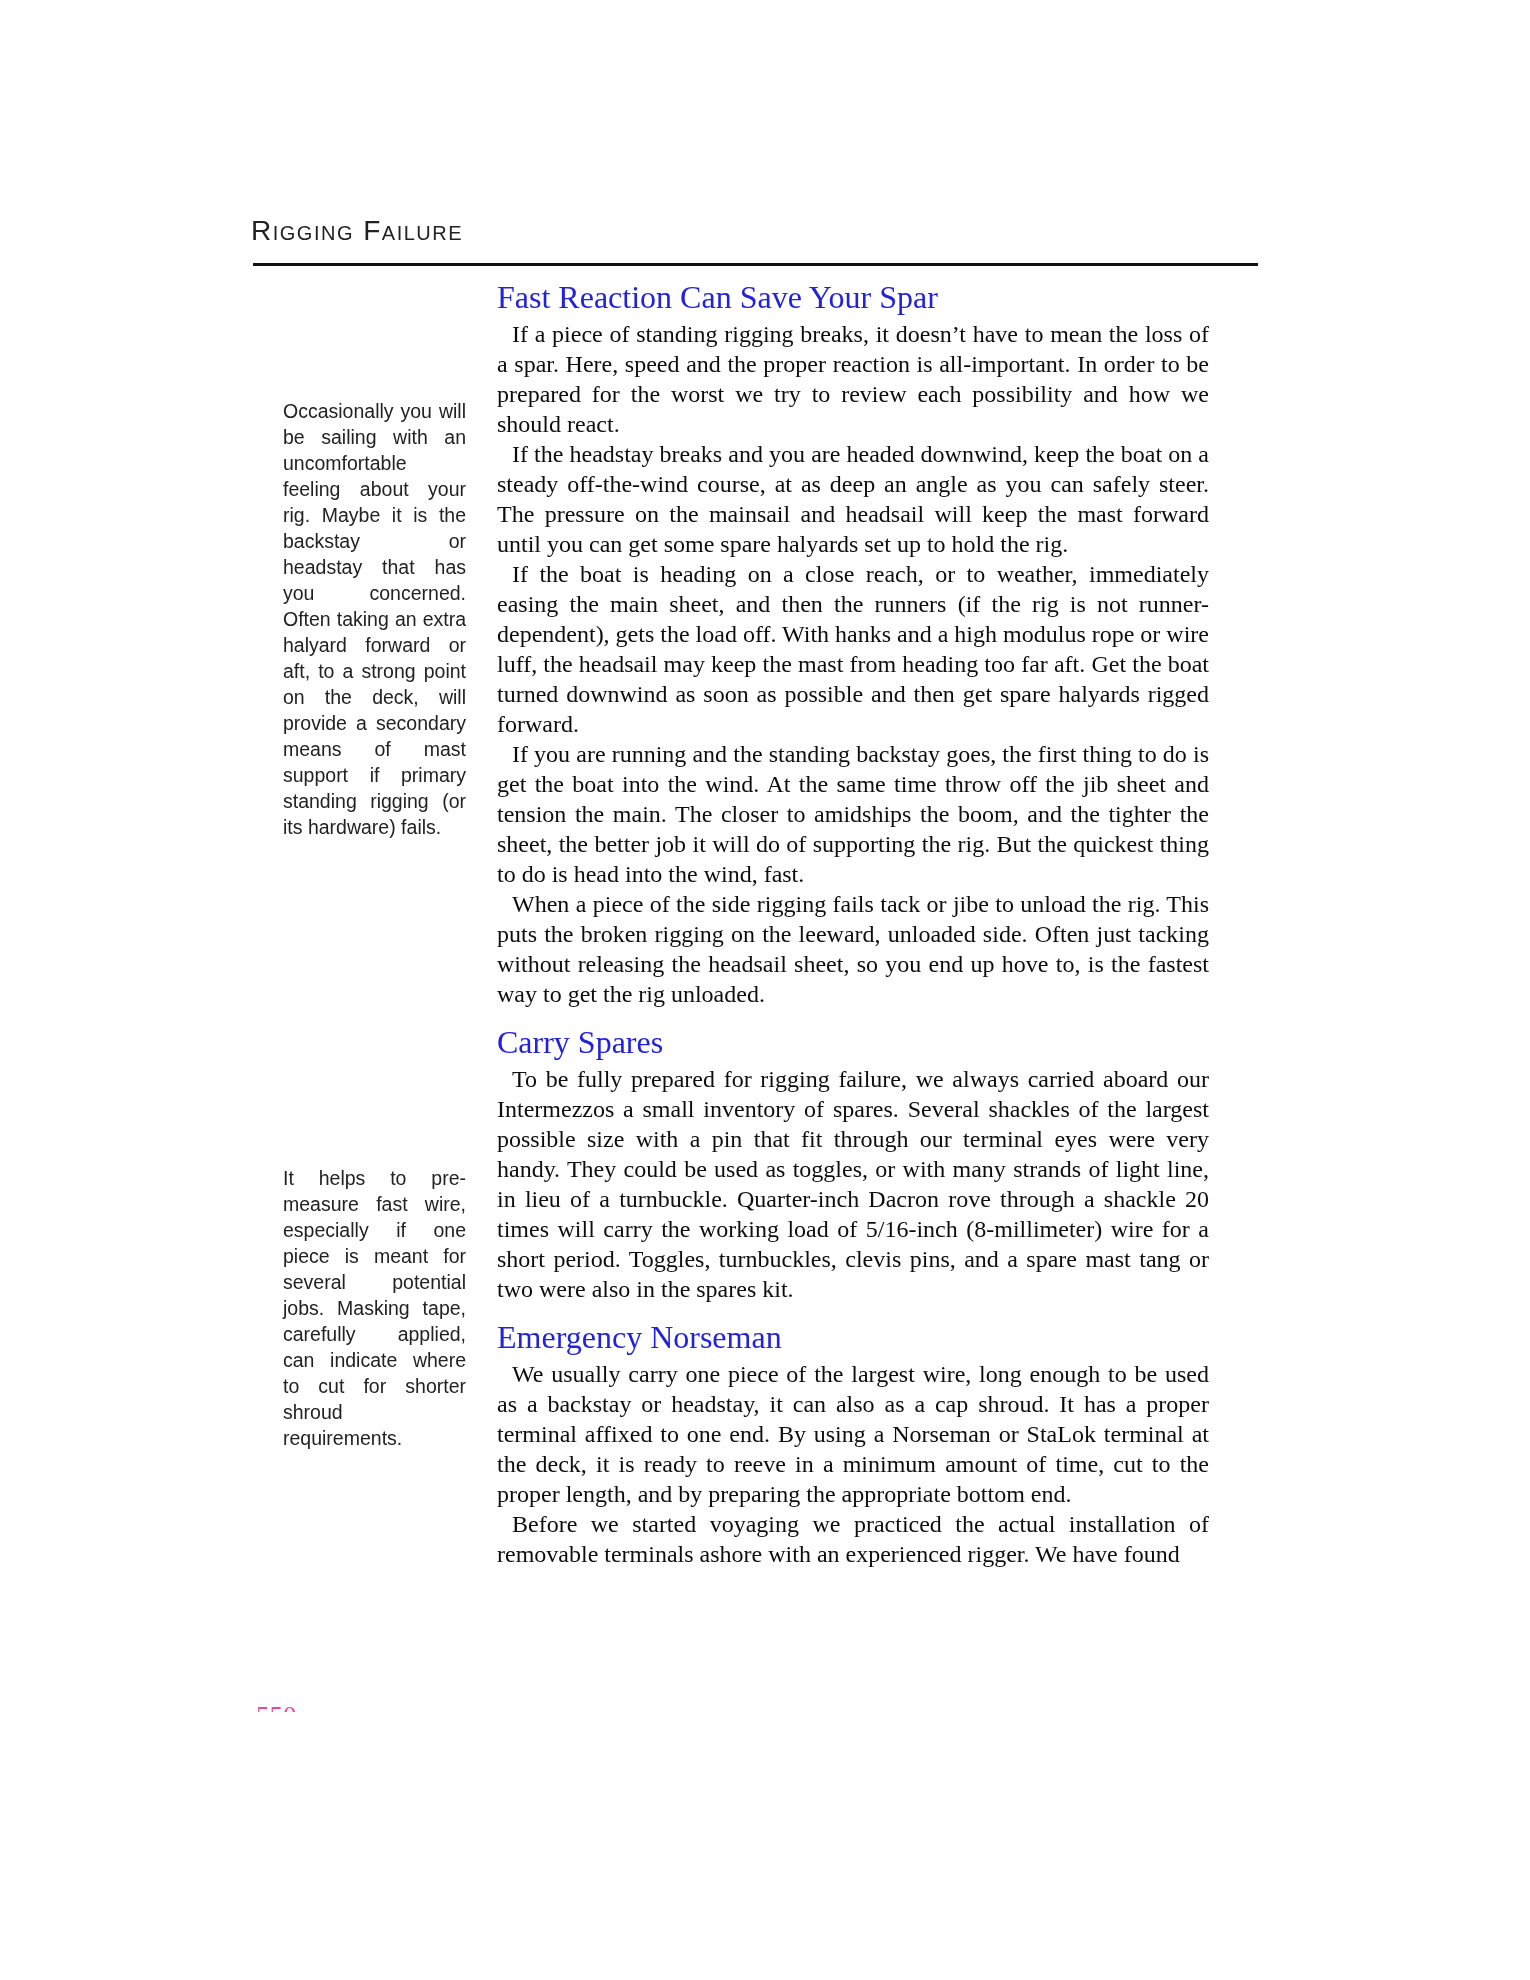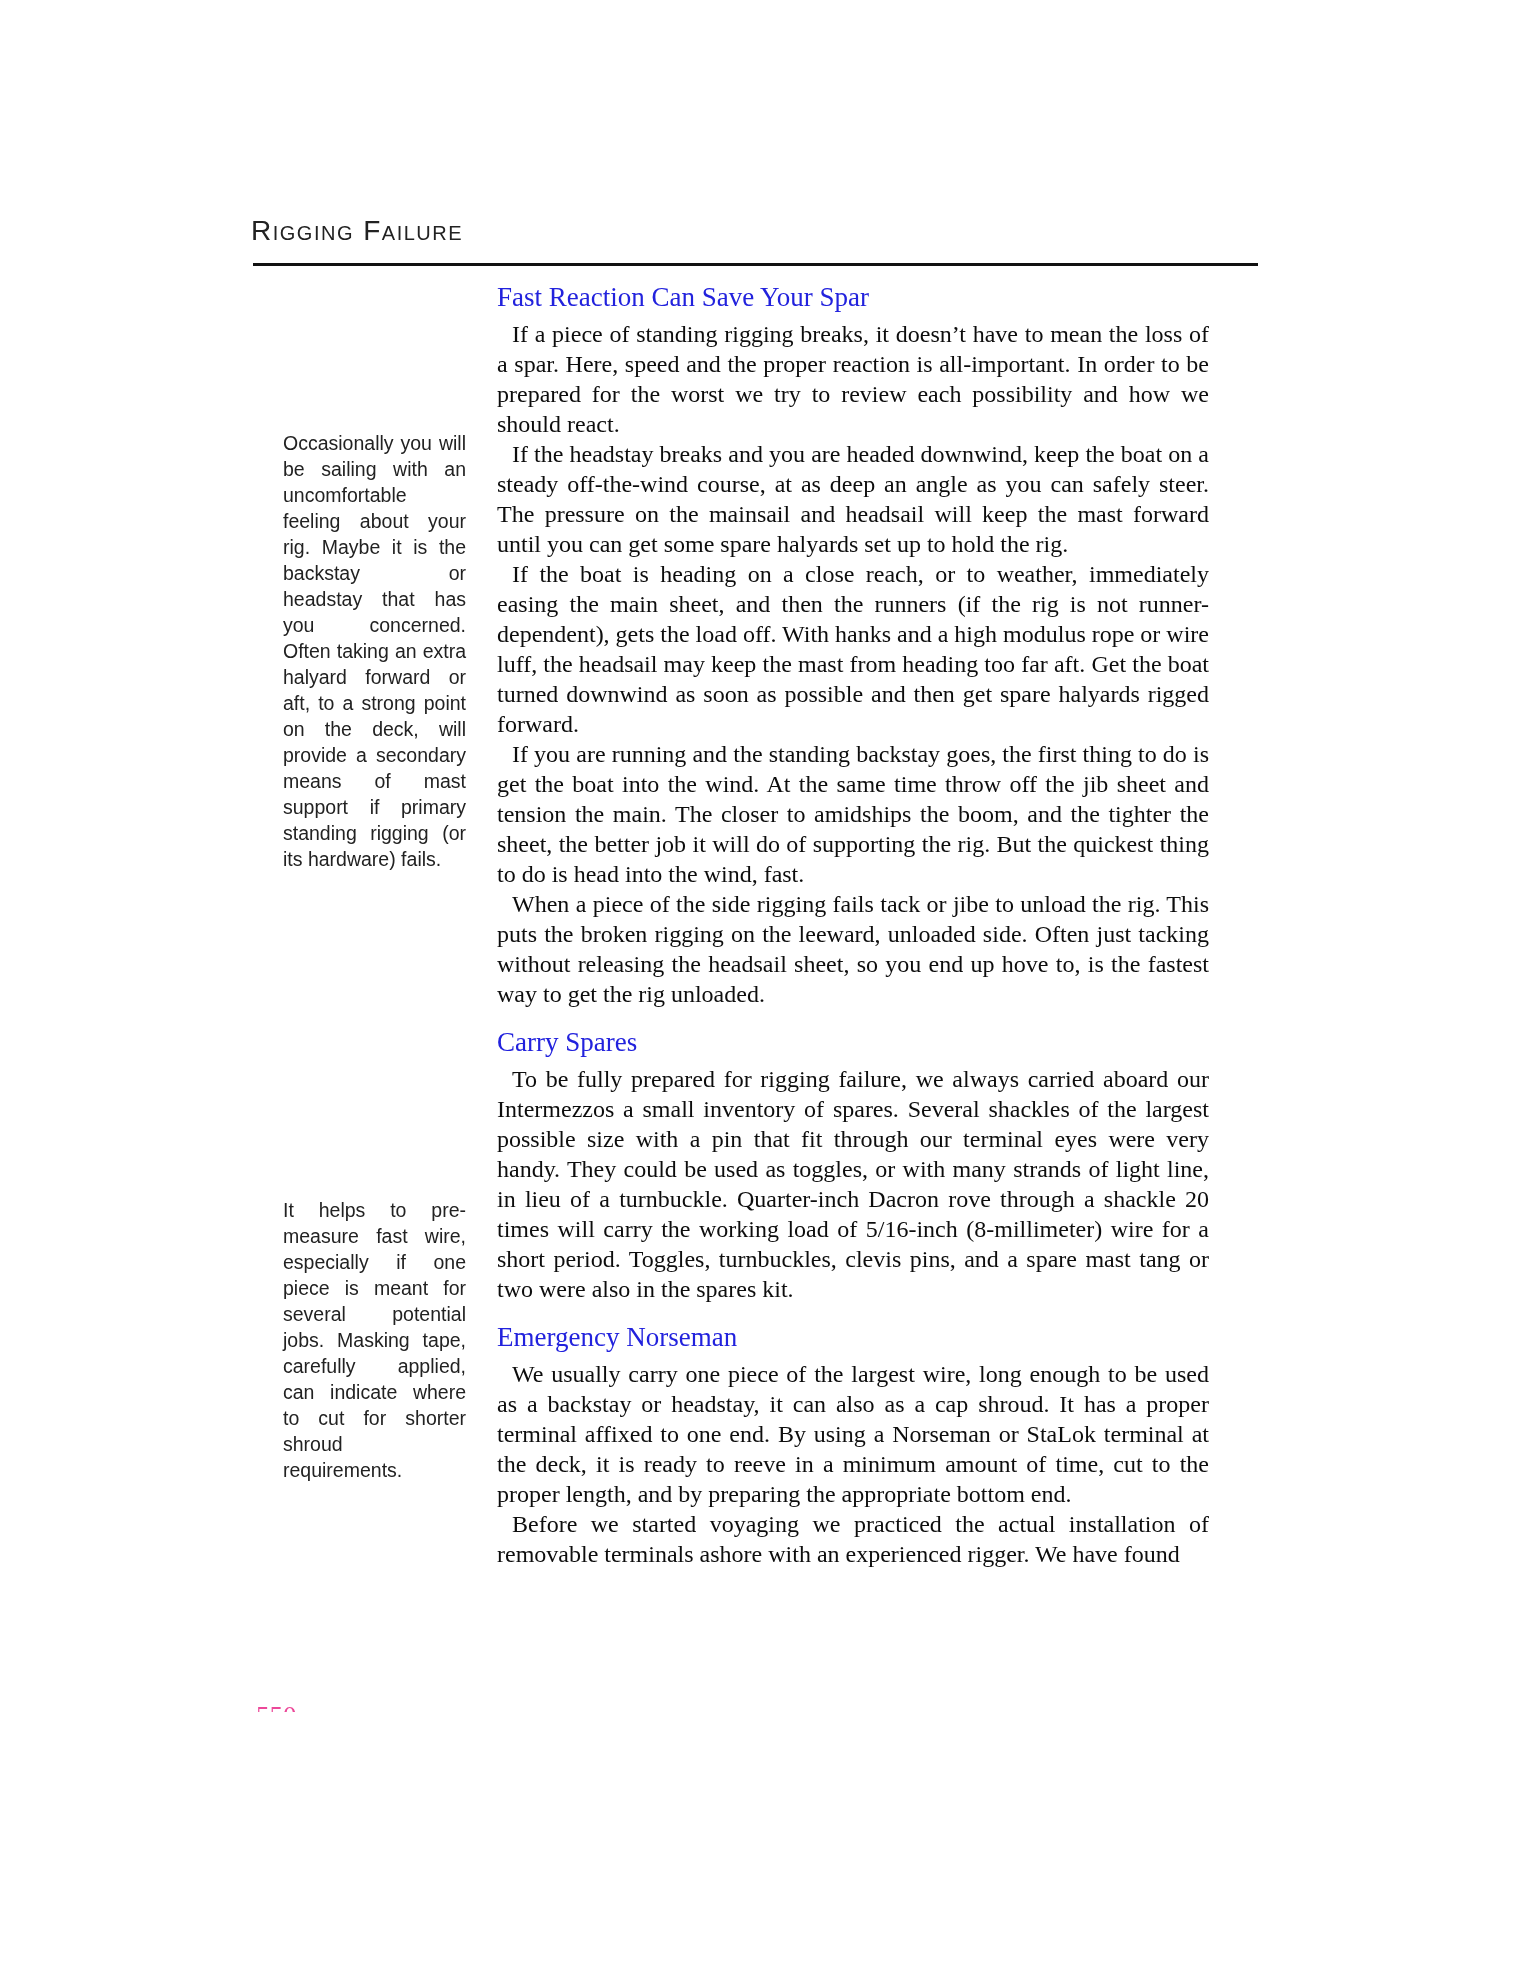--- a/index.html
+++ b/index.html
@@ -29,34 +29,33 @@
     position:absolute;left:253px;top:263px;
     width:1005px;height:3px;
     background:var(--rule-color);
   }
   .margin-note{
     position:absolute;left:283px;width:183px;
     font-family:"Liberation Sans",sans-serif;
     font-size:19.5px;line-height:26px;
     text-align:justify;
     color:#222;
-    margin-top:32px;
   }
   .note-1{top:398px;}
   .note-2{top:1165px;}
   .main-column{
     position:absolute;left:497px;top:280px;width:712px;
     font-family:"Liberation Serif","DejaVu Serif",serif;
     font-size:24px;line-height:30px;
     color:#0d0d0d;
   }
   .section-heading{
     font-family:"Liberation Serif","DejaVu Serif",serif;
     font-weight:normal;
-    font-size:27px;line-height:34px;
+    font-size:32px;line-height:34px;
     color:var(--heading-color);
     margin:16px 0 5px 0;
   }
   .section-heading.first{margin-top:0;}
   .main-column p{
     margin:0;
     text-align:justify;
     text-indent:15px;
   }
   .page-number{

